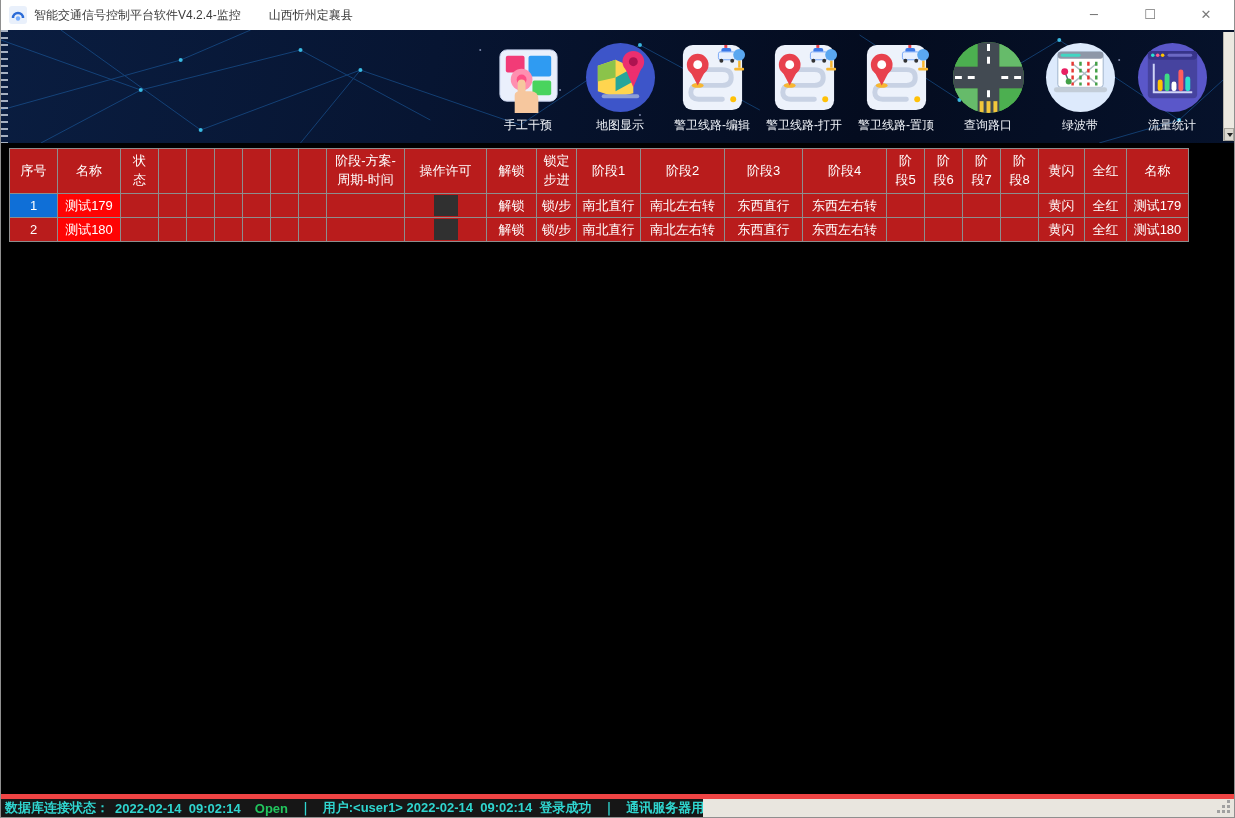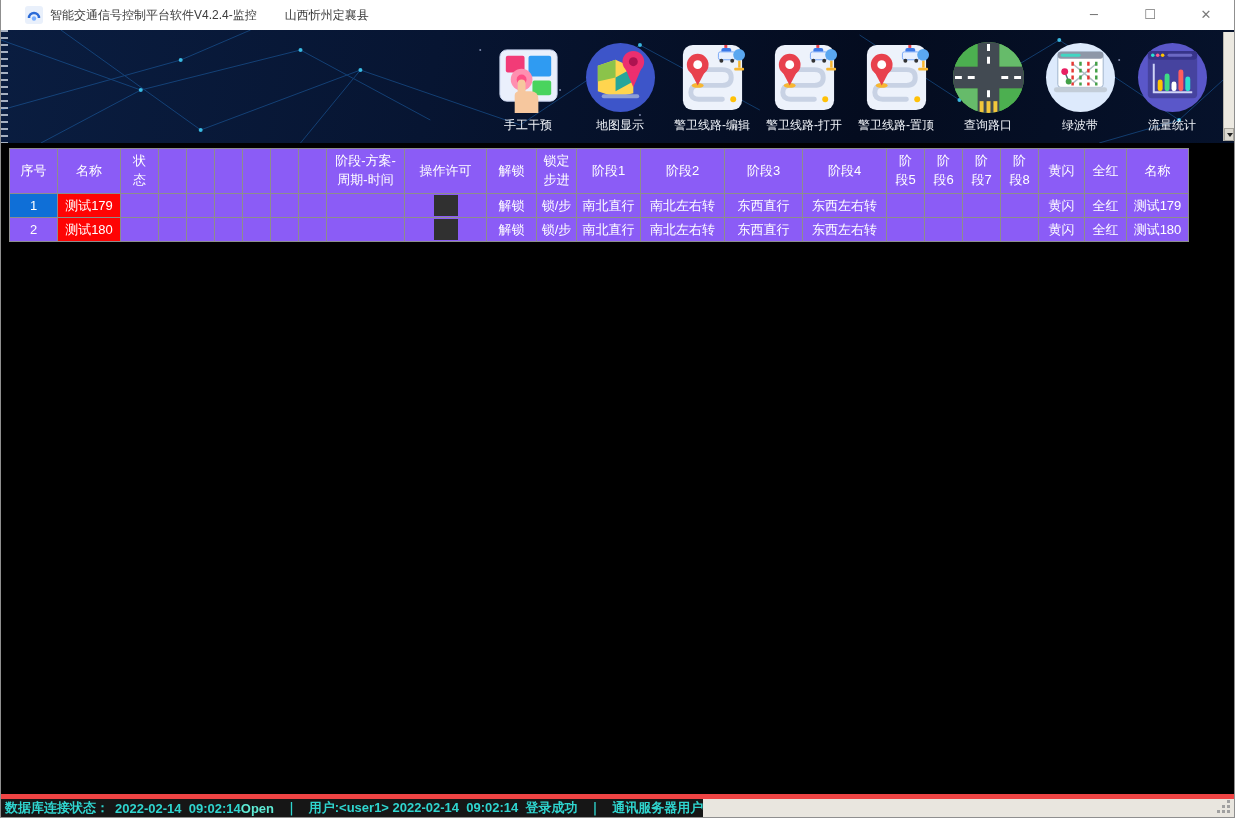--- a/index.html
+++ b/index.html
@@ -3,21 +3,21 @@
 <meta charset="utf-8">
 <style>
   * { margin:0; padding:0; box-sizing:border-box; }
   html,body { width:1235px; height:818px; overflow:hidden; background:#000;
               font-family:"Liberation Sans", sans-serif; }
   .app { width:1235px; height:818px; display:flex; flex-direction:column;
          border:1px solid #8f8f8f; border-top:none; }
 
   
   .titlebar { height:30px; flex:0 0 30px; background:#ffffff; display:flex;
-              align-items:center; padding-left:24px; }
+              align-items:center; padding-left:8px; }
   .appicon { width:18px; height:18px; margin-right:7px; flex:0 0 auto; }
   .wtitle { font-size:12px; color:#3c3c3c; white-space:pre; }
   .wloc   { font-size:12px; color:#3c3c3c; margin-left:28px; white-space:pre; }
   .wctrl  { margin-left:auto; display:flex; height:100%; }
   .wbtn   { width:56px; height:100%; border:none; background:transparent;
             color:#7a7a7a; font-size:13px; line-height:30px; cursor:pointer;
             font-family:"DejaVu Sans", sans-serif; }
 
   
   .banner { height:113px; flex:0 0 113px; position:relative; overflow:hidden;
@@ -42,38 +42,38 @@
                  background:#ece9e1; z-index:3; border-left:1px solid #b9b6ae; }
   .scrollbtn { position:absolute; bottom:0; left:0; width:100%; height:13px;
                background:#dcd9d1; border:1px solid #a9a69e; cursor:pointer; }
   .arrow-down { position:absolute; left:2px; top:4px; width:0; height:0;
                 border-left:3px solid transparent; border-right:3px solid transparent;
                 border-top:4px solid #222; }
 
   
   .main { flex:1; background:#000; overflow:hidden; }
   table { border-collapse:collapse; table-layout:fixed; margin:5px 0 0 8px;
-          background:#8b5cf6; color:#fff; font-size:13px; }
+          background:#b91c1c; color:#fff; font-size:13px; }
   th,td { border:1px solid #8d8d8d; text-align:center; vertical-align:middle;
           padding:0; overflow:hidden; }
   th { font-weight:normal; white-space:pre-line; line-height:1.45; height:45px; }
   td { height:23px; white-space:nowrap; }
   .seq-sel  { background:#0f6fd7; }
   .cell-red { background:#fe0404; }
   .permit-strip { width:24px; height:21px; margin:1px auto; background:#303030; }
 
   
   .statusbar { height:23px; flex:0 0 23px; display:flex; background:#e9e6df;
                border-top:5px solid #ef4444;font-weight:bold; }
   .status-left { width:702px; flex:0 0 702px; background:#161616; display:flex;
                  align-items:center; padding-left:4px; font-size:13px;
                  white-space:pre; overflow:hidden; }
   .st  { color:#2fd5cf; }
   .st-time { margin-left:6px; }
-  .st-open { color:#5eead4; }
+  .st-open { color:#22c55e; margin-left:14px; }
   .st-sep  { margin:0 11px; }
   .st-info { }
   .status-right { flex:1; position:relative; background:#e9e6df; }
   .grip { position:absolute; right:4px; bottom:4px; width:3px; height:3px;
           background:#a0a0a0;
           box-shadow:-5px 0 0 #a0a0a0, -10px 0 0 #a0a0a0, 0 -5px 0 #a0a0a0,
                      -5px -5px 0 #a0a0a0, 0 -10px 0 #a0a0a0; }
 </style>
 </head>
 <body>

